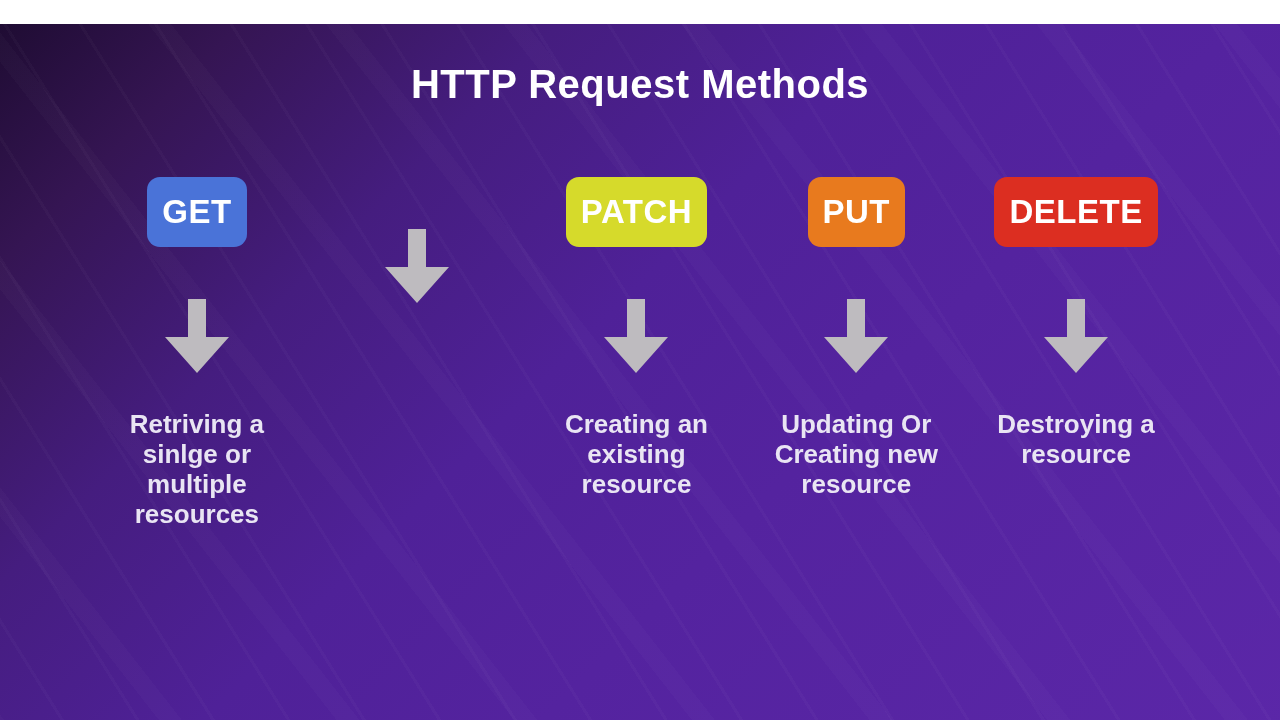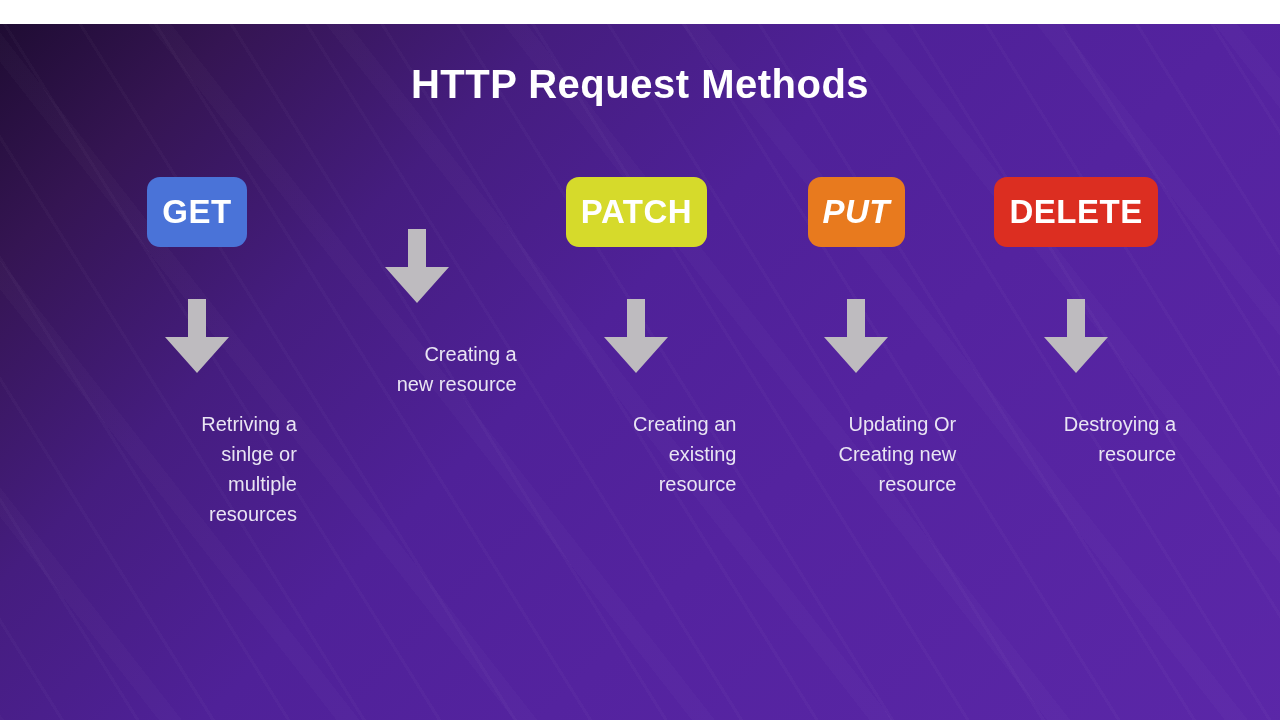--- a/index.html
+++ b/index.html
@@ -76,25 +76,25 @@
   .arrow {
     margin-top: 52px;
     width: 64px;
     height: 74px;
     color: #bebbbf;
   }
 
   .description {
     margin-top: 36px;
     width: 200px;
-    text-align: right;
+    text-align: center;
     color: #e9e5f3;
-    font-size: 20px;
+    font-size: 26px;
     line-height: 30px;
-    font-weight: 400;
+    font-weight: 700;
     white-space: pre-line;
   }
 </style>
 </head>
 <body>
 
 <div class="canvas">
 
   <h1 class="title">HTTP Request Methods</h1>
 
@@ -108,36 +108,34 @@
       <div class="description">Retriving a
 sinlge or
 multiple
 resources</div>
     </div>
 
     <div class="column">
       <svg class="arrow" viewBox="0 0 64 74" xmlns="http://www.w3.org/2000/svg" style="color: rgb(190, 187, 191);">
         <polygon points="23,0 41,0 41,38 64,38 32,74 0,38 23,38" fill="currentColor"></polygon>
       </svg>
-      <div class="description">Creating a
-new resource</div>
     </div>
 
     <div class="column">
       <div class="badge" style="background: rgb(214, 218, 43); text-align: right;">PATCH</div>
       <svg class="arrow" viewBox="0 0 64 74" xmlns="http://www.w3.org/2000/svg" style="color: rgb(190, 187, 191);">
         <polygon points="23,0 41,0 41,38 64,38 32,74 0,38 23,38" fill="currentColor"></polygon>
       </svg>
       <div class="description">Creating an
 existing
 resource</div>
     </div>
 
     <div class="column">
-      <div class="badge" style="background: rgb(232, 122, 30); font-style: italic;">PUT</div>
+      <div class="badge" style="background: rgb(232, 122, 30);">PUT</div>
       <svg class="arrow" viewBox="0 0 64 74" xmlns="http://www.w3.org/2000/svg" style="color: rgb(190, 187, 191);">
         <polygon points="23,0 41,0 41,38 64,38 32,74 0,38 23,38" fill="currentColor"></polygon>
       </svg>
       <div class="description">Updating Or
 Creating new
 resource</div>
     </div>
 
     <div class="column">
       <div class="badge" style="background: rgb(220, 46, 33);">DELETE</div>

